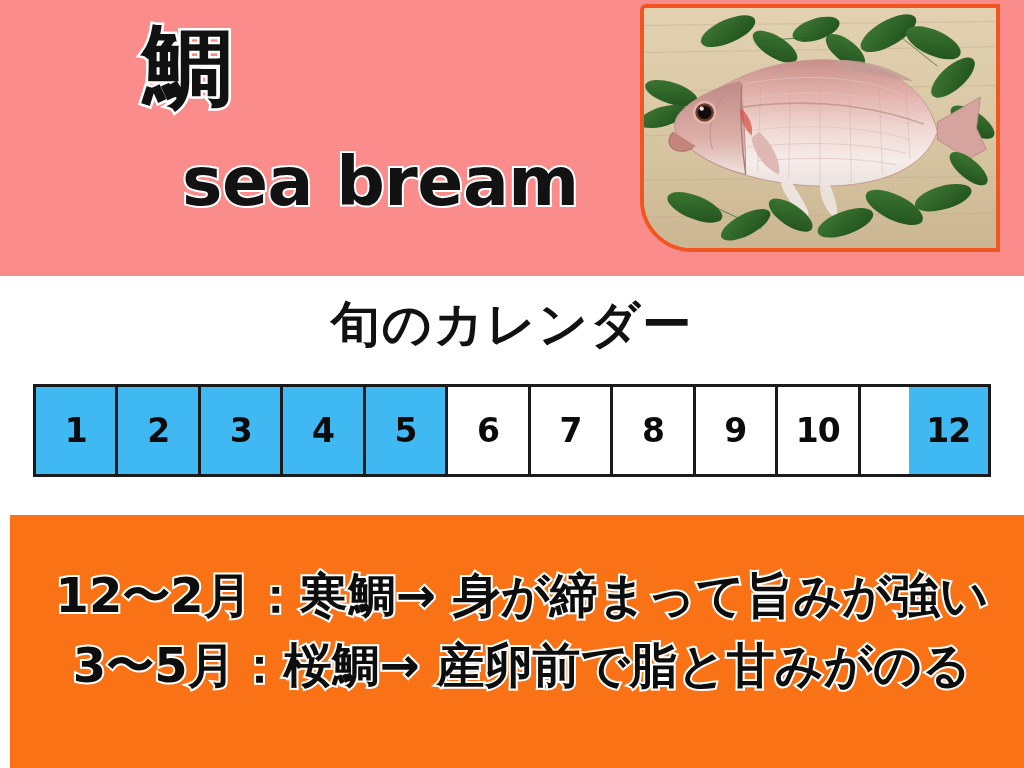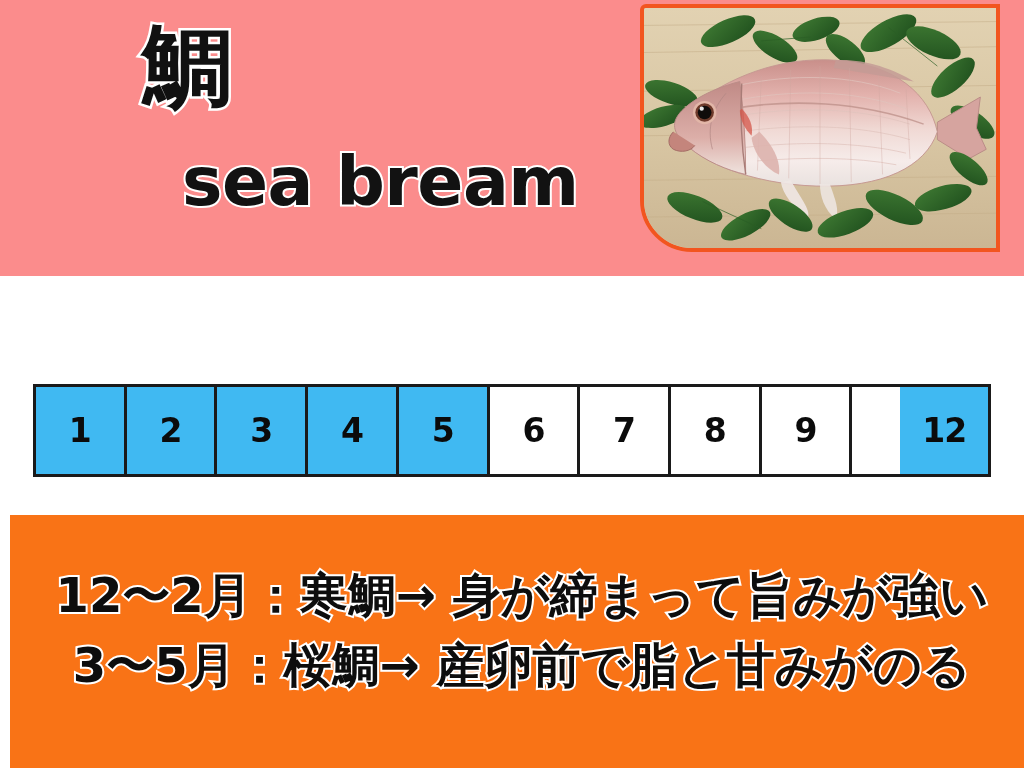--- a/index.html
+++ b/index.html
@@ -227,31 +227,33 @@
       <g stroke="#2b5f26" stroke-width="1" opacity=".7" fill="none">
         <line x1="250" y1="20" x2="300" y2="60"></line>
         <line x1="120" y1="34" x2="170" y2="30"></line>
         <line x1="60" y1="200" x2="120" y2="228"></line>
       </g>
     </svg>
   </div>
 
   <div class="calendar-band">
 
+    <div class="cal-title">旬のカレンダー</div>
 
     <div class="cal-table">
       <div class="cal-cell on">1</div>
       <div class="cal-cell on">2</div>
       <div class="cal-cell on">3</div>
       <div class="cal-cell on">4</div>
       <div class="cal-cell on">5</div>
       <div class="cal-cell">6</div>
       <div class="cal-cell">7</div>
       <div class="cal-cell">8</div>
       <div class="cal-cell">9</div>
+      <div class="cal-cell">10</div>
       <div class="cal-cell on">12</div>
     </div>
   </div>
 
   <div class="footer">
 
     <div class="note note-1">12〜2月：寒鯛→ 身が締まって旨みが強い</div>
 
     <div class="note note-2">3〜5月：桜鯛→ 産卵前で脂と甘みがのる</div>
 

